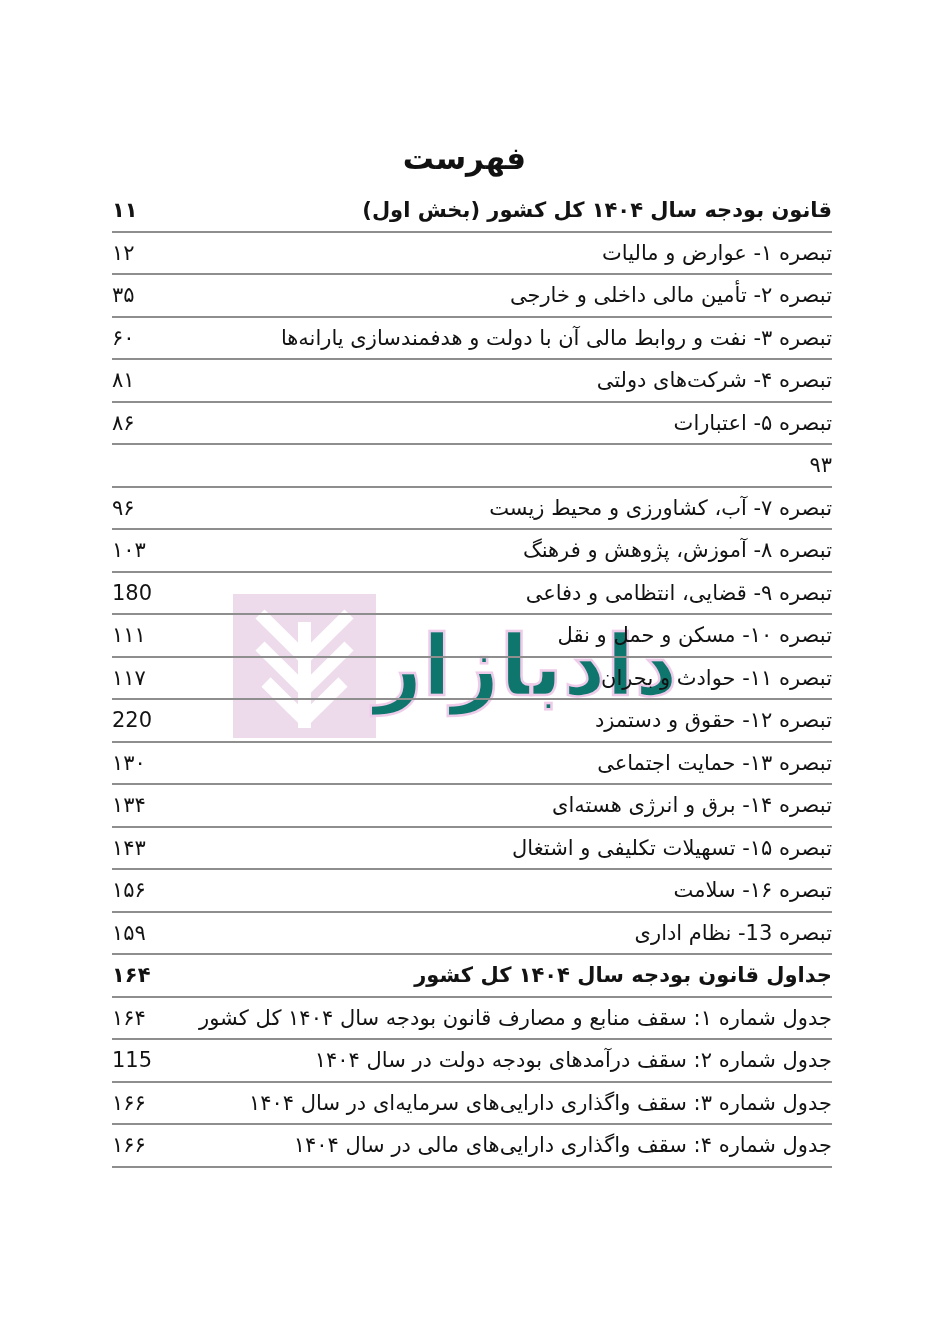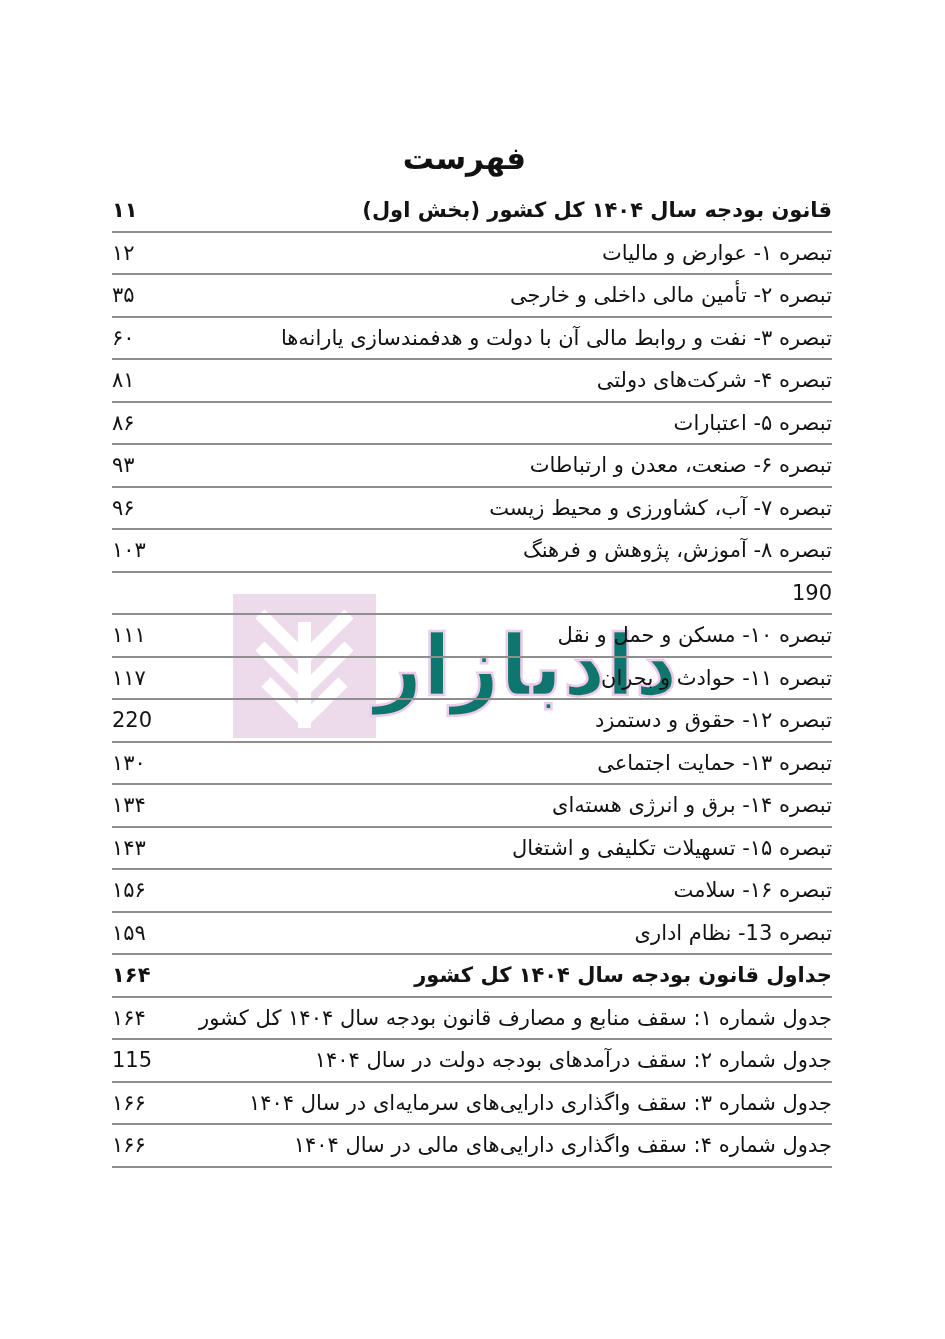--- a/index.html
+++ b/index.html
@@ -107,33 +107,33 @@
       </div>
       <div class="row">
         <span class="lab">تبصره ۴- شرکت‌های دولتی</span>
         <span class="num">۸۱</span>
       </div>
       <div class="row">
         <span class="lab">تبصره ۵- اعتبارات</span>
         <span class="num">۸۶</span>
       </div>
       <div class="row">
-        <span class="lab">تبصره ۶- صنعت، معدن و ارتباطات</span>
         <span class="num">۹۳</span>
       </div>
       <div class="row">
         <span class="lab">تبصره ۷- آب، کشاورزی و محیط زیست</span>
         <span class="num">۹۶</span>
       </div>
       <div class="row">
         <span class="lab">تبصره ۸- آموزش، پژوهش و فرهنگ</span>
         <span class="num">۱۰۳</span>
       </div>
       <div class="row">
-        <span class="num">190</span>
+        <span class="lab">تبصره ۹- قضایی، انتظامی و دفاعی</span>
+        <span class="num">180</span>
       </div>
       <div class="row">
         <span class="lab">تبصره ۱۰- مسکن و حمل و نقل</span>
         <span class="num">۱۱۱</span>
       </div>
       <div class="row">
         <span class="lab">تبصره ۱۱- حوادث و بحران</span>
         <span class="num">۱۱۷</span>
       </div>
       <div class="row">

